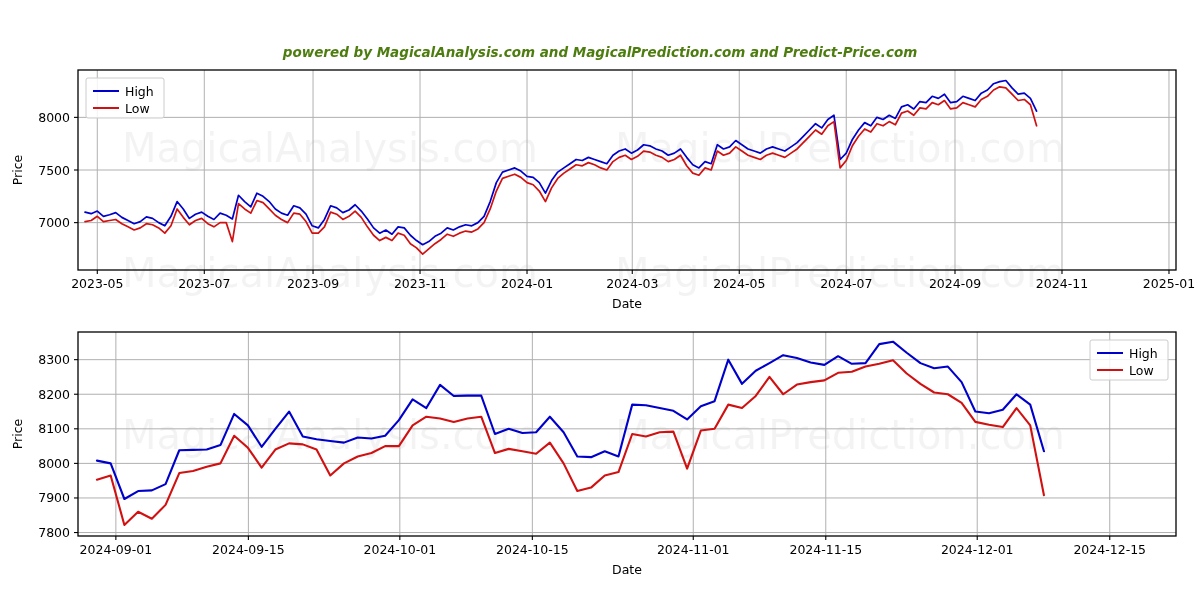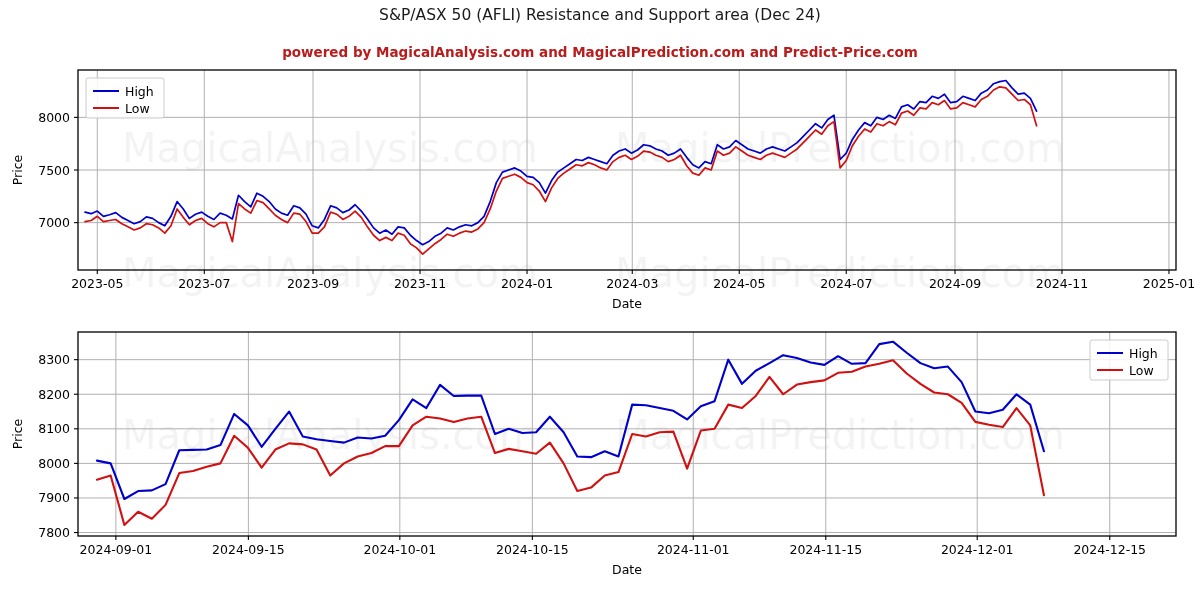--- a/index.html
+++ b/index.html
@@ -1,36 +1,35 @@
 <!DOCTYPE html>
 <html><head>
 <meta charset="utf-8">
 <style>
   html,body{margin:0;padding:0;background:#ffffff;}
   body{width:1200px;height:600px;overflow:hidden;font-family:"DejaVu Sans","Liberation Sans",sans-serif;color:#000;}
   #root{position:relative;width:1200px;height:600px;}
   .title{position:absolute;left:0;top:6px;width:1200px;text-align:center;font-size:15.5px;color:#1a1a1a;}
-  .subtitle{position:absolute;left:0;top:44px;width:1200px;text-align:center;font-size:13.5px;font-weight:bold;color:#b91c1c;}
+  .subtitle{position:absolute;left:0;top:44px;width:1200px;text-align:center;font-size:13.5px;font-weight:bold;color:#4d7c0f;font-style:italic;}
   svg{display:block;}
   .axis-label{font-size:12.5px;fill:#000;}
   .tick-text{font-size:12.5px;fill:#000;}
   .legend-text{font-size:12.5px;fill:#000;}
   .wm{font-size:40px;fill:#000;opacity:0.045;font-family:"DejaVu Sans","Liberation Sans",sans-serif;}
   .grid{stroke:#b0b0b0;stroke-width:1;}
   .spine{stroke:#000000;stroke-width:1.3;fill:none;}
   .tickmark{stroke:#000;stroke-width:1.1;}
   .legendbox{fill:#ffffff;fill-opacity:0.85;stroke:#cccccc;stroke-width:1;}
   .series{fill:none;stroke-width:1.7;stroke-linejoin:round;stroke-linecap:round;}
   .series-lower{stroke-width:2.1;}
 </style>
 </head>
 <body>
 
 <div id="root">
-  <div class="title">S&amp;P/ASX 50 (AFLI) Resistance and Support area (Dec 24)</div>
   <div class="subtitle">powered by MagicalAnalysis.com and MagicalPrediction.com and Predict-Price.com</div>
   <svg id="overview-svg" width="1200" height="250" style="position:absolute;left:0;top:62px;">
       <rect x="78" y="8" width="1098" height="200" fill="#ffffff"></rect>
       <text x="330" y="100" class="wm" text-anchor="middle">MagicalAnalysis.com</text>
       <text x="840" y="100" class="wm" text-anchor="middle">MagicalPrediction.com</text>
       <text x="330" y="225" class="wm" text-anchor="middle">MagicalAnalysis.com</text>
       <text x="840" y="225" class="wm" text-anchor="middle">MagicalPrediction.com</text>
       <line x1="78" y1="160.63157894736844" x2="1176" y2="160.63157894736844" class="grid"></line>
       <line x1="74" y1="160.63157894736844" x2="78" y2="160.63157894736844" class="tickmark"></line>
       <text x="70" y="165.13157894736844" class="tick-text" text-anchor="end">7000</text>

